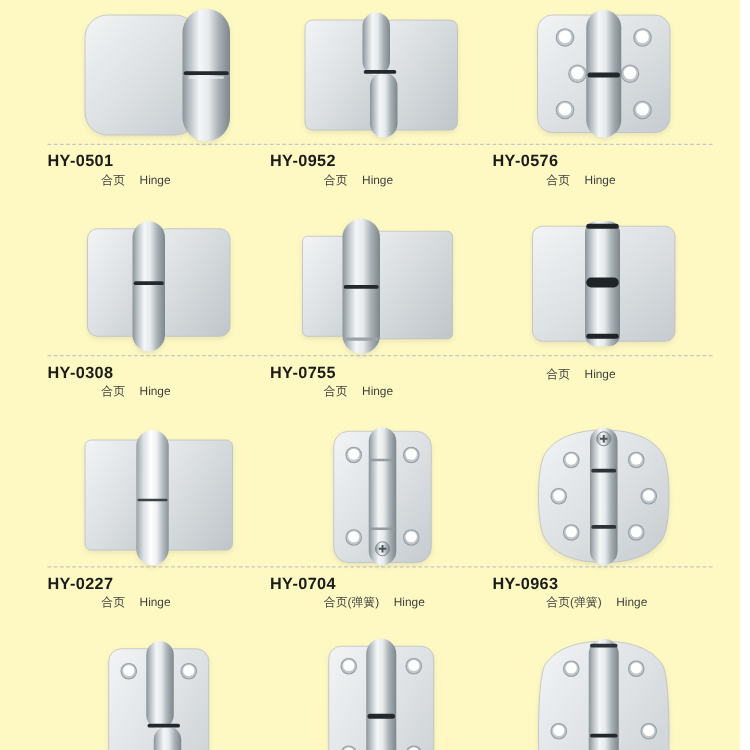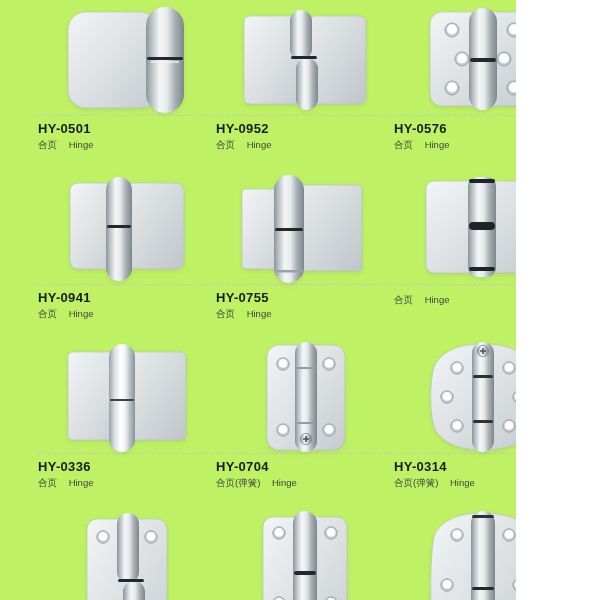--- a/index.html
+++ b/index.html
@@ -1,24 +1,24 @@
 <!DOCTYPE html>
 <html><head>
 <meta charset="utf-8">
 <style>
   html,body{margin:0;padding:0;}
   body{width:600px;height:600px;background:#ffffff;font-family:"Liberation Sans",sans-serif;}
-  .page{position:relative;width:516px;height:600px;overflow:hidden;background:#bef264;}
+  .page{position:relative;width:592px;height:600px;overflow:hidden;background:#fef9c3;}
   #grid{position:absolute;left:38px;top:0;display:grid;grid-template-columns:repeat(3,178px);}
   .card{width:178px;height:153px;margin-bottom:16px;}
   .imgbox{height:115px;display:flex;justify-content:center;align-items:flex-start;}
   .imgbox svg{margin-top:4px;filter:drop-shadow(0 2px 2px rgba(70,80,90,.12));}
   .meta{border-top:1px dashed #c6c6c6;margin-right:2px;padding-top:6px;}
   .code{font-size:13px;font-weight:bold;color:#1b1b1b;letter-spacing:.3px;line-height:1.1;}
-  .label{margin-top:4px;font-size:9.5px;color:#3f3f3f;line-height:1.1;}
+  .label{margin-top:4px;font-size:9.5px;color:#3f3f3f;line-height:1.1;margin-left:43px;}
   .label .en{margin-left:9px;}
 </style>
 </head>
 <body>
 
 <div class="page">
   <div id="grid">
   <div class="card">
     <div class="imgbox">
           <svg width="150" height="112" viewBox="0 0 150 112" xmlns="http://www.w3.org/2000/svg">
@@ -206,21 +206,21 @@
                 <stop offset="1" stop-color="#8a9398"></stop>
               </linearGradient>
             </defs>
             <rect x="18" y="10" width="54" height="86" rx="8" fill="url(#pg3)" stroke="#b8bec2" stroke-width="0.6"></rect>
             <rect x="74" y="10" width="58" height="86" rx="8" fill="url(#pgd3)" stroke="#b8bec2" stroke-width="0.6"></rect>
             <rect x="54" y="4" width="26" height="104" rx="13" fill="url(#cg3)"></rect>
             <rect x="55" y="52" width="24" height="3" rx="1.5" fill="#23282c"></rect>
           </svg>
         </div>
     <div class="meta">
-      <div class="code">HY-0941</div>
+      <div class="code">HY-0308</div>
       <div class="label">
         <span class="cn">合页</span>
         <span class="en">Hinge</span>
       </div>
     </div>
   </div>
 
   <div class="card">
     <div class="imgbox">
           <svg width="150" height="112" viewBox="0 0 150 112" xmlns="http://www.w3.org/2000/svg">
@@ -345,21 +345,21 @@
                 <stop offset="1" stop-color="#8a9398"></stop>
               </linearGradient>
             </defs>
             <rect x="16" y="10" width="58" height="88" rx="5" fill="url(#pg6)" stroke="#b8bec2" stroke-width="0.6"></rect>
             <rect x="76" y="10" width="58" height="88" rx="5" fill="url(#pgd6)" stroke="#b8bec2" stroke-width="0.6"></rect>
             <rect x="57" y="2" width="26" height="108" rx="13" fill="url(#cb6)"></rect>
             <rect x="58" y="57" width="24" height="2" rx="1" fill="#3c4246"></rect>
           </svg>
         </div>
     <div class="meta">
-      <div class="code">HY-0336</div>
+      <div class="code">HY-0227</div>
       <div class="label">
         <span class="cn">合页</span>
         <span class="en">Hinge</span>
       </div>
     </div>
   </div>
 
   <div class="card">
     <div class="imgbox">
           <svg width="104" height="110" viewBox="0 0 104 110" xmlns="http://www.w3.org/2000/svg">
@@ -471,21 +471,21 @@
             <circle cx="88" cy="83.4" r="4.4639999999999995" fill="#fdfefe"></circle>
             <circle cx="88" cy="84" r="6.2" fill="none" stroke="#98a0a5" stroke-width="0.9"></circle>
             <rect x="51" y="0" width="22" height="110" rx="11" fill="url(#cg8)"></rect>
             <rect x="52" y="33" width="20" height="3" rx="1.5" fill="#2c3236"></rect>
             <rect x="52" y="78" width="20" height="3" rx="1.5" fill="#2c3236"></rect>
             <circle cx="62" cy="9" r="5.6" fill="url(#cg8)" stroke="#7b8489" stroke-width="0.8"></circle>
             <path d="M59,9 H65 M62,6 V12" stroke="#4b5257" stroke-width="1.6"></path>
           </svg>
         </div>
     <div class="meta">
-      <div class="code">HY-0314</div>
+      <div class="code">HY-0963</div>
       <div class="label">
         <span class="cn">合页(弹簧)</span>
         <span class="en">Hinge</span>
       </div>
     </div>
   </div>
 
   <div class="card partial">
     <div class="imgbox">
           <svg width="112" height="150" viewBox="0 0 112 150" xmlns="http://www.w3.org/2000/svg">

